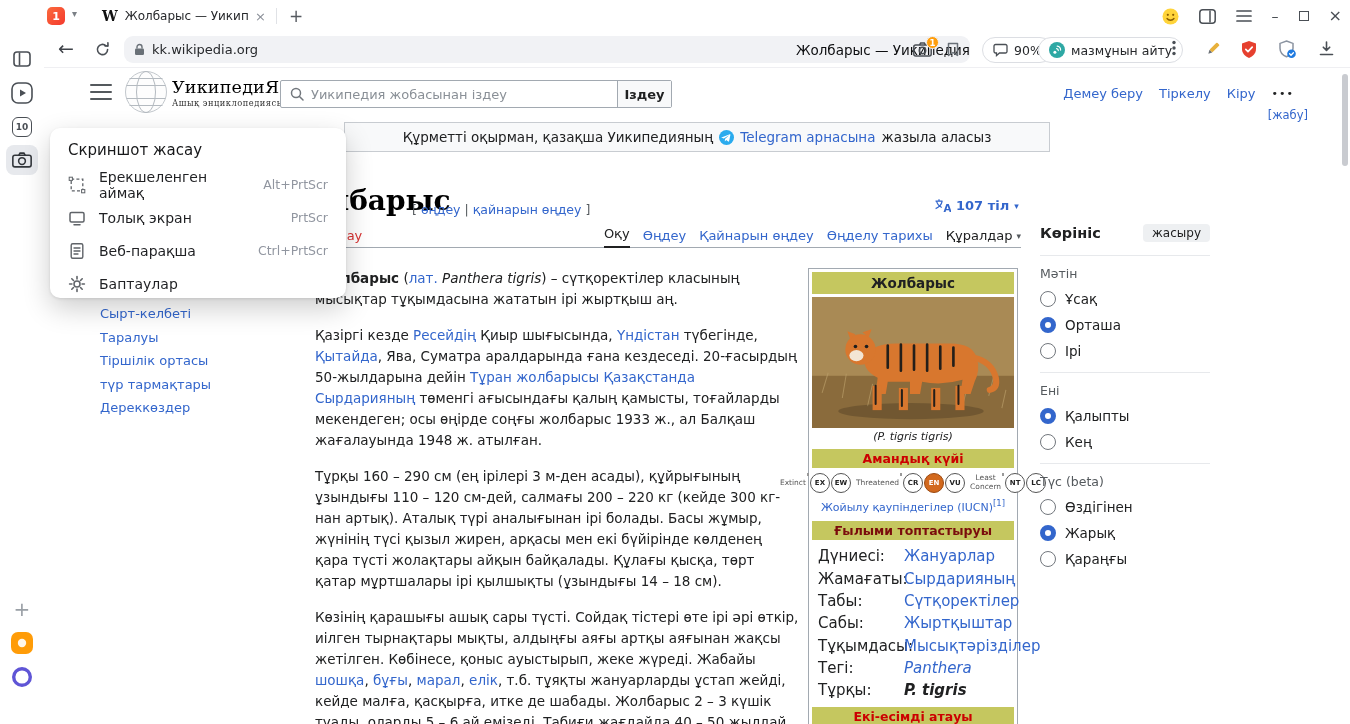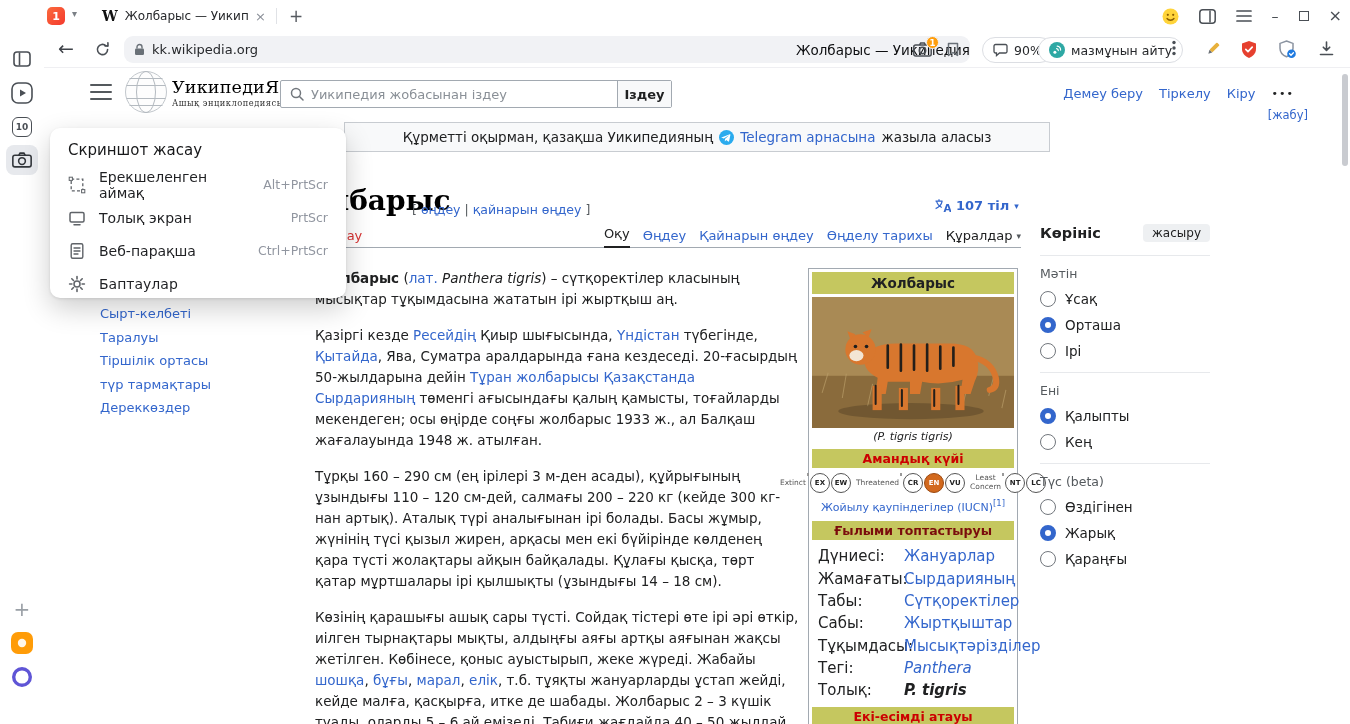--- a/index.html
+++ b/index.html
@@ -500,21 +500,21 @@
           </div>
           <div class="taxo-row">
             <span class="taxo-label">Тұқымдасы:</span>
             <span class="taxo-val">Мысықтәрізділер</span>
           </div>
           <div class="taxo-row">
             <span class="taxo-label">Тегі:</span>
             <span class="taxo-val v-italic">Panthera</span>
           </div>
           <div class="taxo-row">
-            <span class="taxo-label">Толық:</span>
+            <span class="taxo-label">Тұрқы:</span>
             <span class="taxo-val v-boldital">P. tigris</span>
           </div>
         </div>
       <div class="ib-subheader ib-red">Екі-есімді атауы</div>
     </div>
 
     <div class="appearance">
       <div class="ap-head">
         <span class="ap-title">Көрініс</span>
         <span class="ap-hide">жасыру</span>

